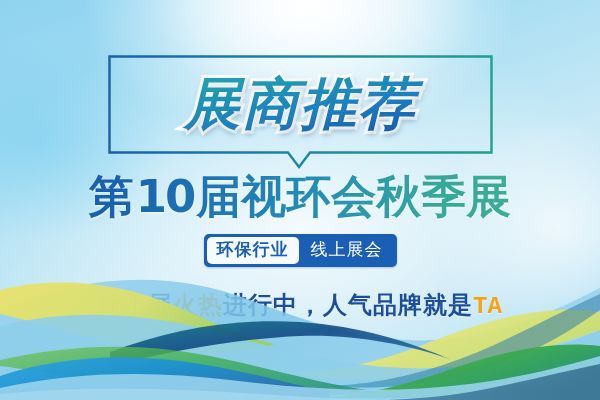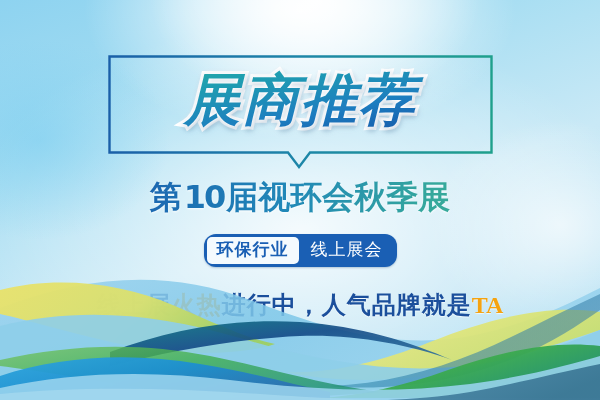--- a/index.html
+++ b/index.html
@@ -32,21 +32,20 @@
   .blob-c { left: 430px; top: 120px; width: 260px; height: 210px;
             background: radial-gradient(closest-side, rgba(255,255,255,0.65), rgba(255,255,255,0)); }
 
   
   #frame-wrap {
     position: absolute;
     left: 108px;
     top: 55px;
     width: 385px;
     height: 113px;
-    font-family: Liberation Mono, monospace;
   }
   #frame-svg { position: absolute; left: 0; top: 0; }
 
   #main-title {
     position: absolute;
     left: 0;
     top: 6px;
     width: 385px;
     text-align: center;
     font-size: 56px;
@@ -81,21 +80,21 @@
     text-shadow: 0 3px 5px rgba(30,90,140,0.25);
   }
 
   
   #sub-title {
     position: absolute;
     left: 0;
     top: 172px;
     width: 600px;
     text-align: center;
-    font-size: 32px;
+    font-size: 45px;
     font-weight: 700;
     line-height: 50px;
     white-space: nowrap;
     letter-spacing: 0px;
     background-image: linear-gradient(100deg, #1657a8 0%, #1a63b0 22%, #2188b8 48%, #35a89c 72%, #3fb48f 100%);
     -webkit-background-clip: text;
     background-clip: text;
     color: transparent;
     -webkit-text-fill-color: transparent;
     filter: drop-shadow(0 1px 1px rgba(255,255,255,0.85));
@@ -113,21 +112,21 @@
     left: 0;
     top: 234px;
     width: 600px;
     display: flex;
     justify-content: center;
   }
   .pill {
     display: flex;
     align-items: center;
     background: #1a5fb4;
-    border-radius: 12px;
+    border-radius: 5px;
     padding: 3px;
     box-shadow: 0 1px 2px rgba(20,60,110,0.25);
   }
   .pill-left {
     background: #f4fafe;
     color: #1a5fb4;
     border-radius: 5px;
     font-size: 17px;
     font-weight: 700;
     padding: 3px 10px 4px 10px;
@@ -152,21 +151,21 @@
     text-align: center;
     font-size: 24px;
     font-weight: 700;
     line-height: 34px;
     white-space: nowrap;
     color: #1b4f9c;
     letter-spacing: 1px;
     text-shadow: 0 1px 1px rgba(255,255,255,0.7);
   }
   #tagline .hot { color: #f5a310; margin-top: 44px; }
-  #tagline .ta  { color: #f5a310; font-family: Liberation Serif, serif; letter-spacing: 0; }
+  #tagline .ta  { color: #f5a310; font-family: Liberation Mono, monospace; letter-spacing: 0; }
 
   
   #waves {
     position: absolute;
     left: 0;
     bottom: 0;
     width: 600px;
     height: 140px;
   }
 </style>

